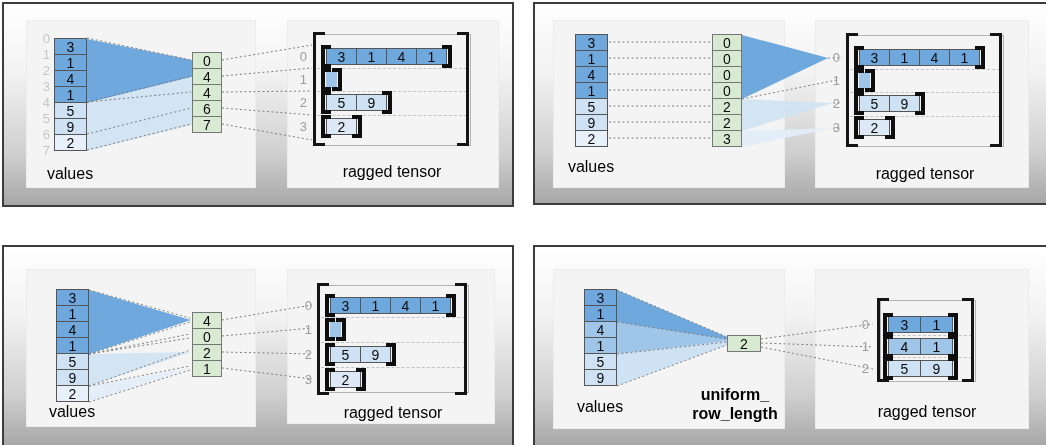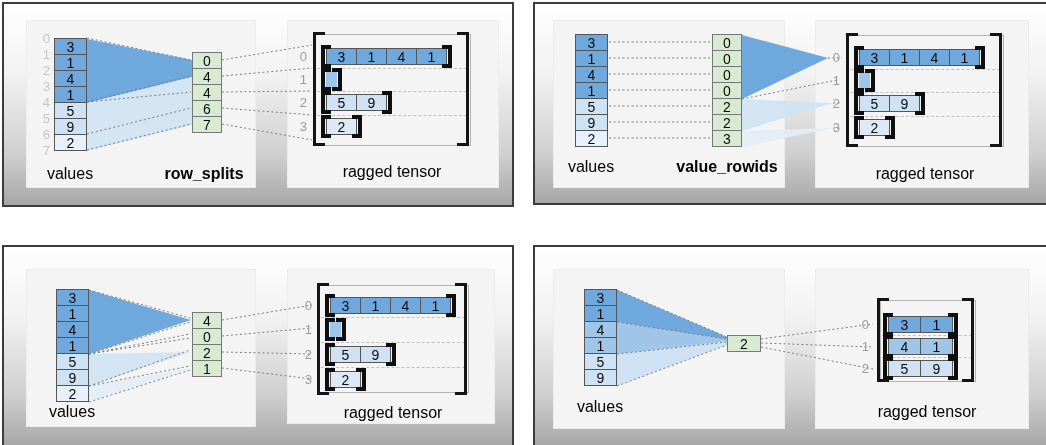--- a/index.html
+++ b/index.html
@@ -111,21 +111,20 @@
       <div class="cell w31 light">5</div>
       <div class="cell w31 light">9</div>
       <span class="rb r"></span>
     </div>
     <div class="trow" style="left:322px;top:114px">
       <span class="rb l"></span>
       <div class="cell w31 pale">2</div>
       <span class="rb r"></span>
     </div>
     <span class="lbl" style="left:26px;top:160px;width:80px">values</span>
-    <span class="lbl b" style="left:140px;top:160px;width:120px">row_splits</span>
     <span class="lbl" style="left:318px;top:158px;width:140px">ragged tensor</span>
   </div>
 
   <div class="panel" style="left:533px;top:2px;width:511px;height:199px">
     <div class="box" style="left:18px;top:16px;width:230px;height:166px"></div>
     <div class="box" style="left:280px;top:16px;width:212px;height:166px"></div>
     <svg class="links" width="507" height="195">
       <g>
         <polygon points="207,31 293,54 207,95" fill="#6fa8dc"></polygon>
         <polygon points="207,95 298,99 207,127" fill="#cfe2f3" opacity="0.9"></polygon>
@@ -191,21 +190,20 @@
       <div class="cell w31 light">5</div>
       <div class="cell w31 light">9</div>
       <span class="rb r"></span>
     </div>
     <div class="trow" style="left:324px;top:115px">
       <span class="rb l"></span>
       <div class="cell w31 pale">2</div>
       <span class="rb r"></span>
     </div>
     <span class="lbl" style="left:16px;top:153px;width:80px">values</span>
-    <span class="lbl b" style="left:127px;top:153px;width:130px">value_rowids</span>
     <span class="lbl" style="left:320px;top:160px;width:140px">ragged tensor</span>
   </div>
 
   <div class="panel" style="left:2px;top:245px;width:508px;height:198px">
     <div class="box" style="left:22px;top:22px;width:228px;height:156px"></div>
     <div class="box" style="left:283px;top:22px;width:206px;height:153px"></div>
     <svg class="links" width="504" height="194">
       <g>
         <polygon points="85,43 187,73 85,107" fill="#6fa8dc"></polygon>
         <polygon points="85,107 187,105 85,139" fill="#cfe2f3" opacity="0.9"></polygon>
@@ -328,16 +326,18 @@
       <div class="cell w33 mid">1</div>
       <span class="rb r"></span>
     </div>
     <div class="trow" style="left:353px;top:113px">
       <span class="rb l"></span>
       <div class="cell w33 light">5</div>
       <div class="cell w33 light">9</div>
       <span class="rb r"></span>
     </div>
     <span class="lbl" style="left:25px;top:150px;width:80px">values</span>
+    <span class="lbl b" style="left:130px;top:138px;width:140px">uniform_
+row_length</span>
     <span class="lbl" style="left:322px;top:155px;width:140px">ragged tensor</span>
   </div>
 
 </div>
 
 </body></html>

